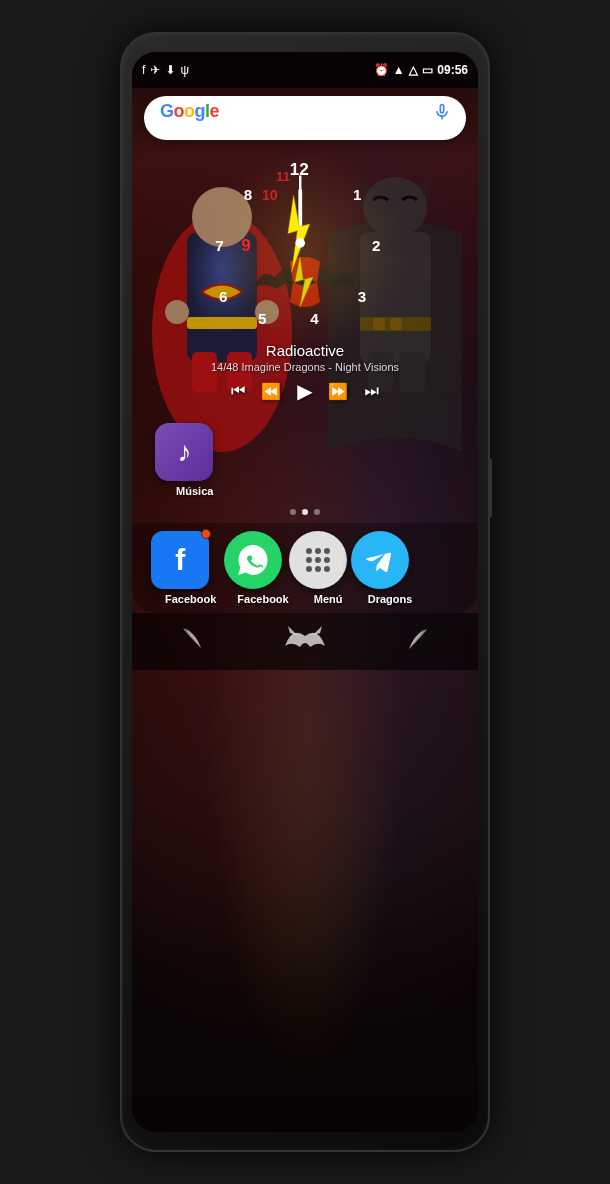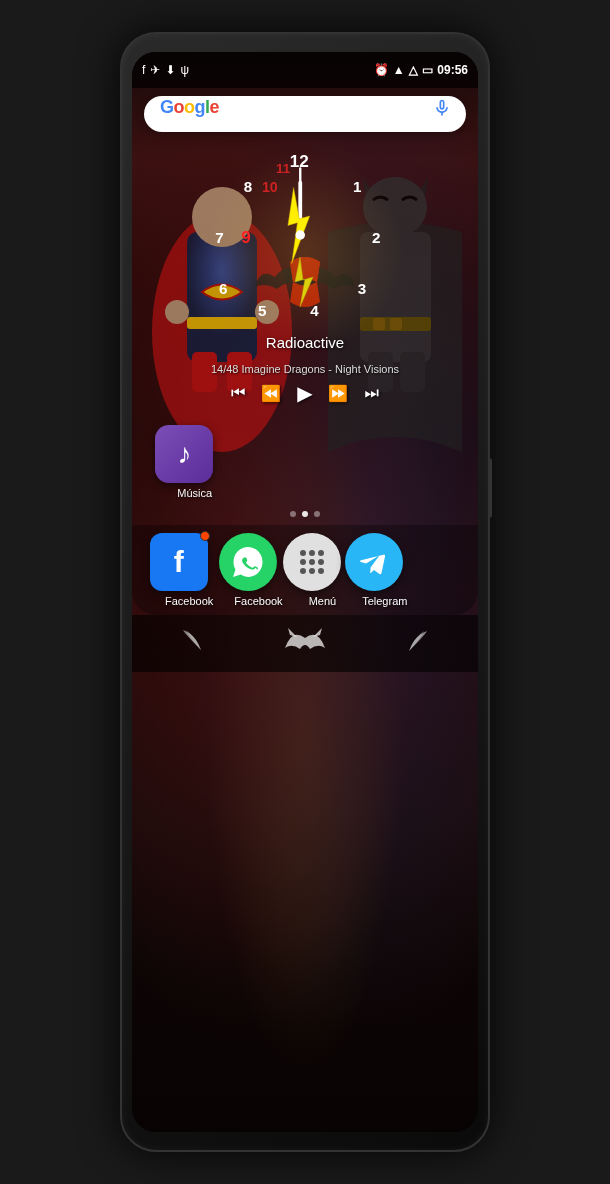--- a/index.html
+++ b/index.html
@@ -85,21 +85,21 @@
       font-size: 12px;
       font-weight: bold;
     }
     
     .search-bar {
       position: relative;
       z-index: 10;
       margin: 8px 12px;
       background: #fff;
       border-radius: 24px;
-      height: 36px;
+      height: 44px;
       display: flex;
       align-items: center;
       padding: 0 14px 13px 16px;
       box-shadow: 0 2px 8px rgba(0,0,0,0.3);
     }
     .google-logo {
       font-size: 18px;
       font-weight: bold;
       letter-spacing: -0.5px;
     }
@@ -144,21 +144,21 @@
     }
     .song-title {
       font-size: 15px;
       font-weight: normal;
       text-shadow: 1px 1px 3px rgba(0,0,0,0.8);
     }
     .song-info {
       font-size: 11px;
       color: #ddd;
       text-shadow: 1px 1px 2px rgba(0,0,0,0.8);
-      margin-top: 12px;
+      margin-top: 2px;
     }
     .music-controls {
       display: flex;
       justify-content: center;
       align-items: center;
       gap: 16px;
       margin-top: 6px;
     }
     .ctrl-btn {
       color: #fff;
@@ -196,21 +196,21 @@
       justify-content: center;
       font-size: 28px;
       box-shadow: 0 3px 8px rgba(0,0,0,0.5);
       position: relative;
     }
     .app-label {
       font-size: 11px;
       color: #fff;
       text-shadow: 1px 1px 3px rgba(0,0,0,0.9);
       text-align: center;
-      font-weight: 400;
+      font-weight: 700;
       margin-left: 21px;
     }
     
     .page-dots {
       position: relative;
       z-index: 10;
       display: flex;
       justify-content: center;
       gap: 6px;
       padding: 4px 0;
@@ -471,21 +471,21 @@
         </div>
         <span class="app-label">Menú</span>
       </div>
 
       <div class="app-item">
         <div class="app-icon icon-telegram" style="border-radius:50%;">
           <svg width="36" height="36" viewBox="0 0 36 36">
             <path d="M14.6 23.4l-.4 5.6c.6 0 .8-.3 1.1-.6l2.7-2.5 5.5 4c1 .6 1.7.3 2-.9l3.5-16.5c.3-1.5-.5-2.1-1.5-1.7L5 16.3c-1.4.5-1.4 1.3-.2 1.7l5.3 1.6 12.2-7.7c.6-.4 1.1-.2.7.2" fill="white"></path>
           </svg>
         </div>
-        <span class="app-label">Telegram</span>
+        <span class="app-label">Dragons</span>
       </div>
 
     </div>
 
     <div style="position:relative;z-index:10;display:flex;justify-content:space-around;align-items:center;padding:8px 20px 10px;background:rgba(0,0,0,0.6);">
       <div style="color:rgba(255,255,255,0.6);font-size:18px;cursor:pointer;">
         
         <svg width="40" height="30" viewBox="0 0 40 30">
           <path d="M20 25 Q5 10 2 5 Q10 8 15 15 Q18 20 20 25Z" fill="rgba(255,255,255,0.5)"></path>
           <path d="M20 25 Q8 12 5 5 Q12 10 17 18 Z" fill="rgba(255,255,255,0.3)"></path>

